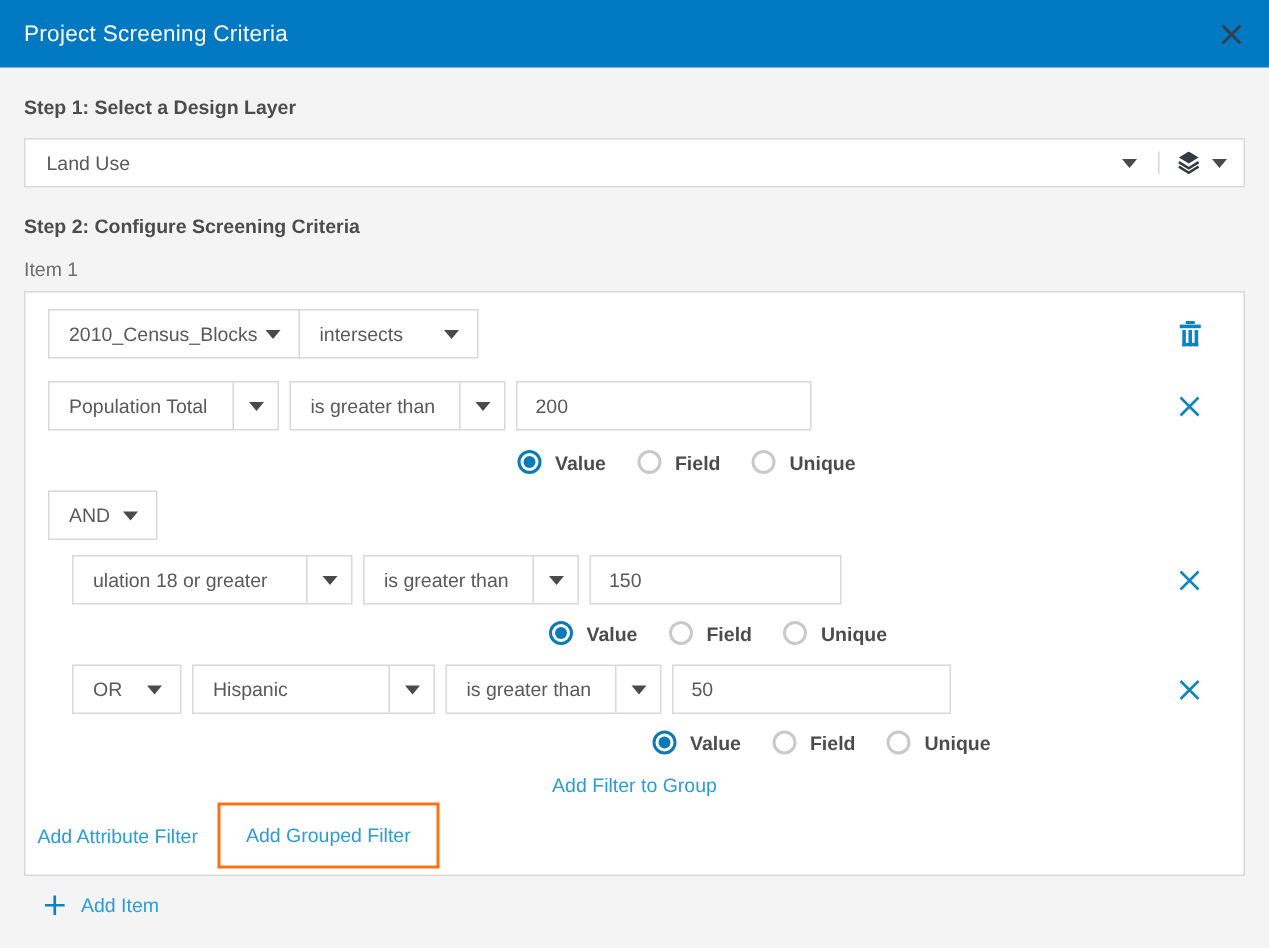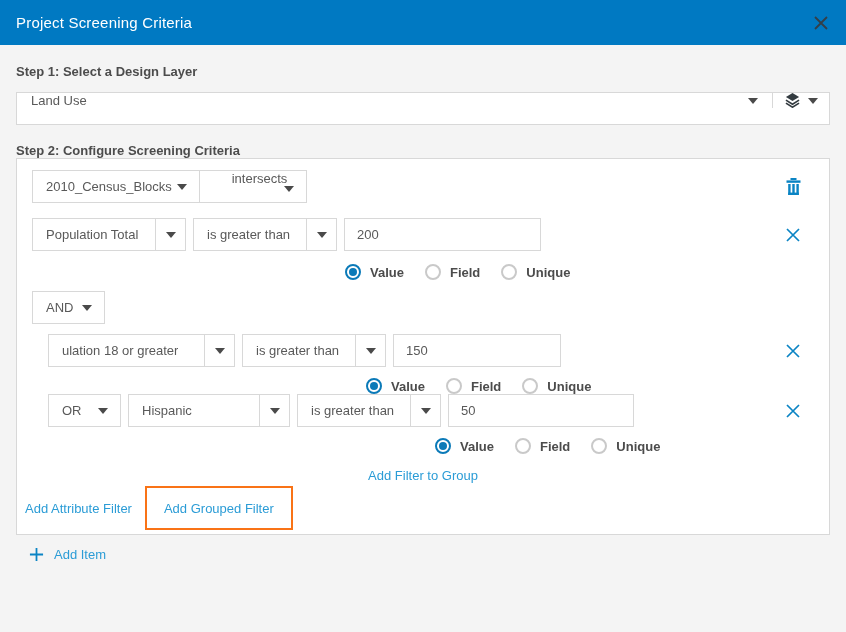--- a/index.html
+++ b/index.html
@@ -17,21 +17,21 @@
   .item-label { margin-top:14px; margin-bottom:7px; font-size:13px; color:#6e6e6e; }
 
   
   .box { border:1px solid #d8d8d8; background:#fff; height:33px; box-sizing:border-box; display:flex; align-items:center; cursor:pointer; }
   .box .txt { padding-left:13px; font-size:13px; color:#595959; white-space:nowrap; overflow:hidden; }
   .caret { width:0; height:0; border-left:5px solid transparent; border-right:5px solid transparent; border-top:6px solid #4a4a4a; }
   .caret-inline { margin-left:auto; margin-right:12px; }
   .caret-cell { margin-left:auto; width:29px; height:100%; border-left:1px solid #d8d8d8; display:flex; align-items:center; justify-content:center; }
 
   
-  .layer-select { margin-top:13px; height:33px; background:#fff; border:1px solid #d8d8d8; box-sizing:border-box; display:flex; align-items:flex-start; }
+  .layer-select { margin-top:13px; height:33px; background:#fff; border:1px solid #d8d8d8; box-sizing:border-box; display:flex; align-items:center; }
   .layer-select .main { flex:1; display:flex; align-items:center; cursor:pointer; }
   .layer-select .main .txt { padding-left:14px; font-size:13px; color:#595959; }
   .layer-select .opts { width:56px; border-left:1px solid #d8d8d8; display:flex; align-items:center; justify-content:center; gap:8px; cursor:pointer; }
 
   
   .panel { background:#fff; border:1px solid #d8d8d8; box-sizing:border-box; padding:11px 0 4px 0; }
   .row { position:relative; display:flex; align-items:center; height:33px; margin-left:15px; }
   .row.indent { margin-left:31px; }
   .row .gap { margin-left:7px; }
   .row .joined { margin-left:-1px; }
@@ -45,21 +45,21 @@
   .radio-row.g1 { margin-left:328px; }
   .radio-row.g2 { margin-left:349px; margin-top:11px; }
   .radio-row.g3 { margin-left:418px; margin-top:11px; }
   .radio { width:12px; height:12px; border:2px solid #c9c9c9; border-radius:50%; background:#fff; position:relative; cursor:pointer; flex:none; }
   .radio.sel { border-color:#0b7ab8; }
   .radio.sel::after { content:""; position:absolute; left:2px; top:2px; right:2px; bottom:2px; border-radius:50%; background:#0b7ab8; }
   .radio-lbl { font-size:13px; font-weight:bold; color:#4c4c4c; margin-left:9px; margin-right:21px; }
 
   .and-row { margin-top:11px; }
   .r3 { margin-top:10px; }
-  .r4 { }
+  .r4 { margin-top:13px; }
 
   .link { color:#2b9cd6; font-size:13px; cursor:pointer; text-decoration:none; }
   .group-link-row { text-align:center; margin-top:12px; height:16px; }
   .bottom-links { display:flex; align-items:center; margin:4px 0 0 8px; }
   .focus-box { border:2px solid #f97316; padding:11px 17px; margin-left:13px; }
 
   .add-item-row { margin-top:12px; margin-left:13px; display:flex; align-items:center; gap:10px; }
 </style>
 </head>
 <body>
@@ -88,29 +88,30 @@
         <svg width="15" height="15" viewBox="0 0 16 16">
           <path d="M8 0 L15 4.3 8 8.6 1 4.3 Z" fill="#333b40"></path>
           <path d="M1 7.6 L8 11.9 15 7.6" fill="none" stroke="#333b40" stroke-width="1.8"></path>
           <path d="M1 10.8 L8 15.1 15 10.8" fill="none" stroke="#333b40" stroke-width="1.8"></path>
         </svg>
         <span class="caret"></span>
       </div>
     </div>
 
     <div class="step-label s2">Step 2: Configure Screening Criteria</div>
+    <div class="item-label">Item 1</div>
 
     <div class="panel">
 
       <div class="row mt15">
         <div class="box" style="width:168px;">
           <span class="txt">2010_Census_Blocks</span>
           <span class="caret caret-inline"></span>
         </div>
-        <div class="box joined" style="width:108px;flex-direction:column;">
+        <div class="box joined" style="width:120px;">
           <span class="txt">intersects</span>
           <span class="caret caret-inline"></span>
         </div>
         <span class="icon-btn">
           <svg width="15" height="17" viewBox="0 0 15 17">
             <rect x="4.5" y="0" width="6" height="2" fill="#0b84c4"></rect>
             <rect x="0.5" y="2.4" width="14" height="2.4" fill="#0b84c4"></rect>
             <rect x="2.2" y="6" width="2.4" height="11" fill="#0b84c4"></rect>
             <rect x="6.3" y="6" width="2.4" height="11" fill="#0b84c4"></rect>
             <rect x="10.4" y="6" width="2.4" height="11" fill="#0b84c4"></rect>

